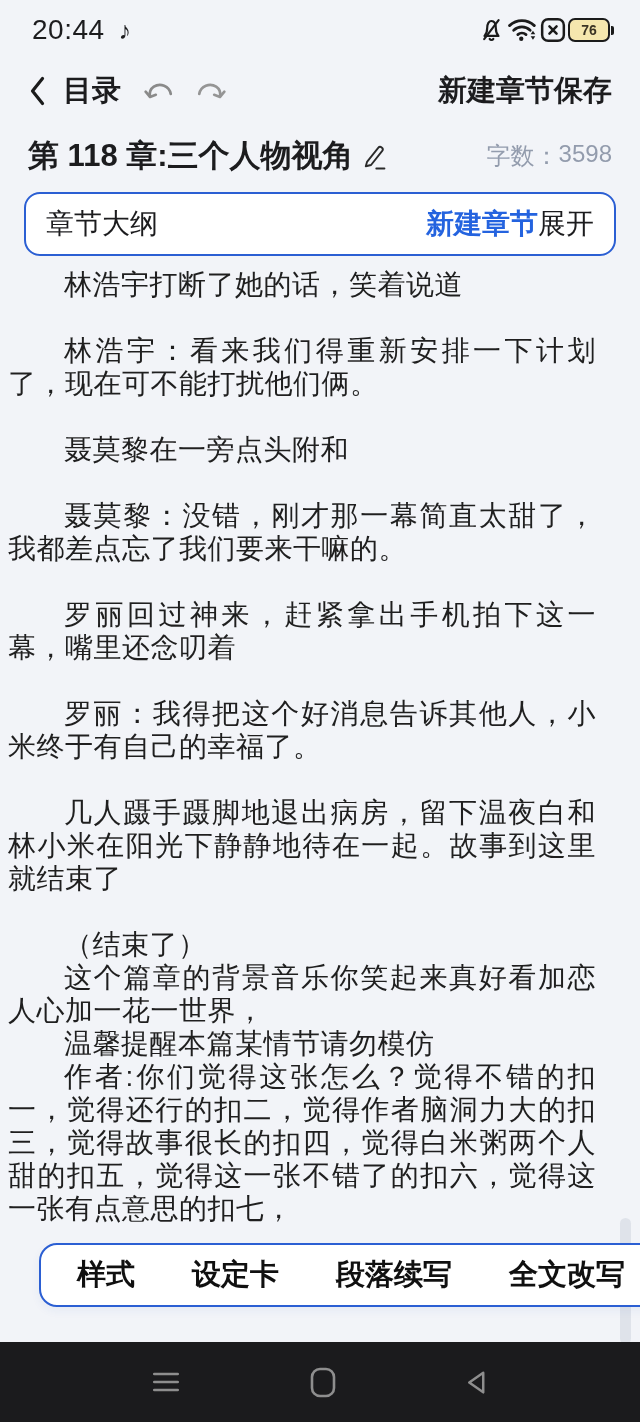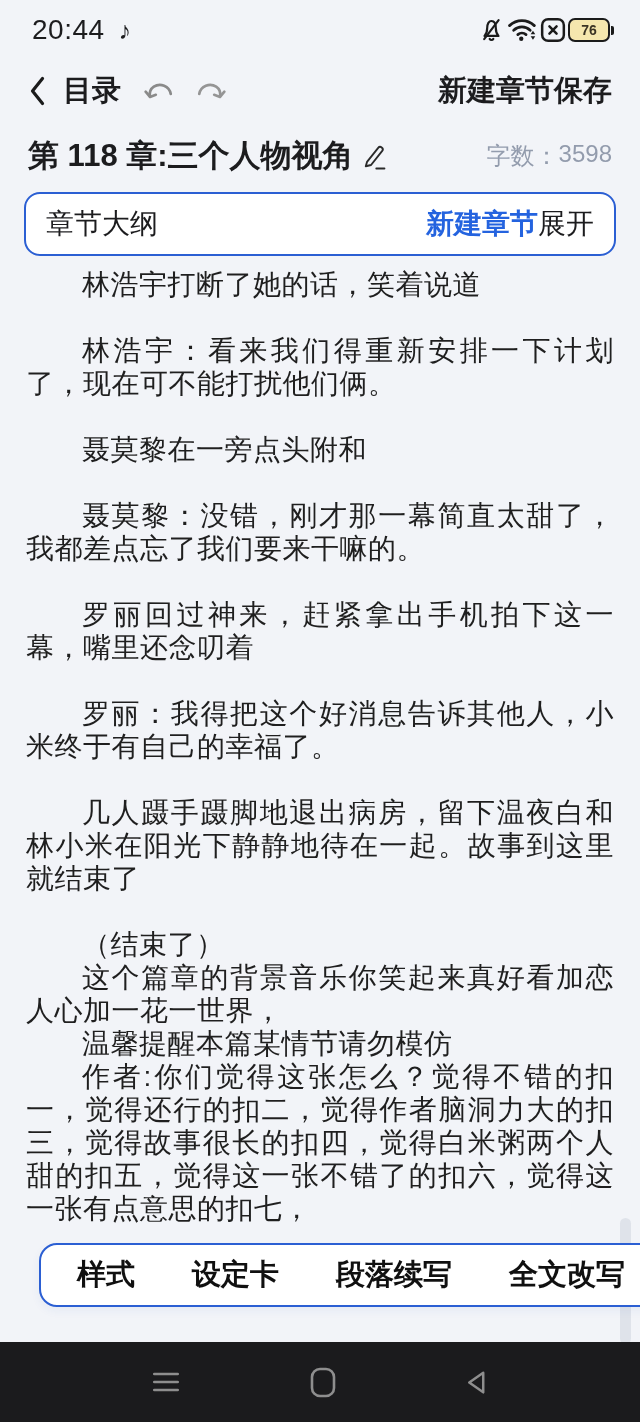--- a/index.html
+++ b/index.html
@@ -47,21 +47,21 @@
   .word-count{font-size:24px;color:var(--text-muted);white-space:nowrap;display:flex;}
 
   
   .outline-box{margin:14px 24px 0;height:64px;border:2.5px solid var(--border-blue);border-radius:16px;background:#fff;display:flex;align-items:center;justify-content:space-between;padding:16px 20px}
   .outline-label{font-size:28px;font-weight:500}
   .outline-actions{display:flex;align-items:center}
   .regen-btn{font-size:28px;font-weight:600;color:var(--accent-blue);background:none;border:none;font-family:inherit;padding:0}
   .expand-btn{font-size:28px;font-weight:500;color:var(--text-primary);background:none;border:none;font-family:inherit;padding:0}
 
   
-  .editor{margin:12px 26px 0;width:588px;font-size:28px;line-height:33px;color:#1f1f1f;letter-spacing:.5px;text-align:justify}
+  .editor{margin:12px 8px 0;width:588px;font-size:28px;line-height:33px;color:#1f1f1f;letter-spacing:.5px;text-align:justify}
   .editor p{text-indent:2em}
   .editor p.spaced{margin-bottom:33px}
 
   
   .bottom-toolbar{position:absolute;left:39px;top:1243px;width:624px;height:64px;border:2.5px solid var(--border-blue);border-radius:18px;background:#fff;display:flex;align-items:center;justify-content:space-between;padding:0 36px;box-shadow:0 4px 10px rgba(40,80,180,.06)}
   .tool-item{font-size:29px;font-weight:600;background:none;border:none;color:#101010;font-family:inherit;padding:0}
 
   
   .scroll-thumb{position:absolute;right:9px;top:1218px;width:11px;height:126px;border-radius:6px;background:var(--scrollbar-thumb)}
 

